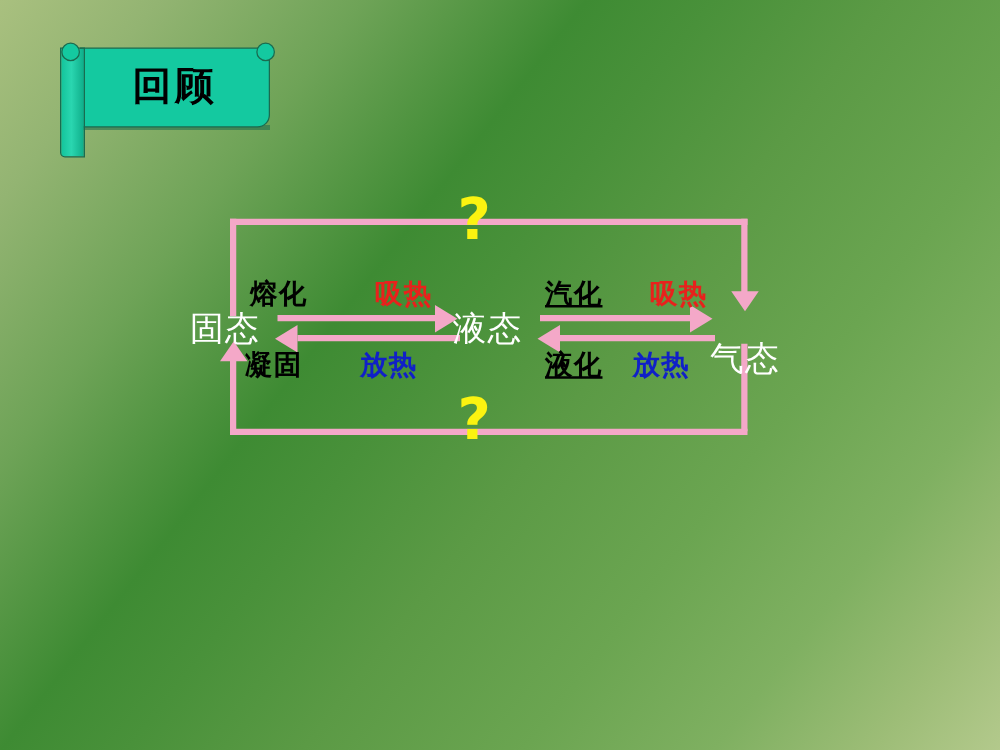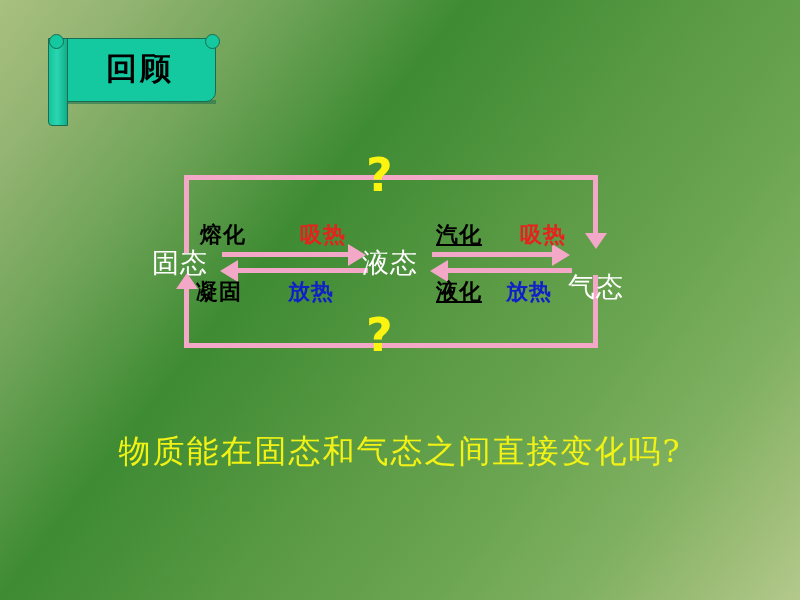--- a/index.html
+++ b/index.html
@@ -167,15 +167,14 @@
     <div class="proc" style="left:436px;top:80px;text-decoration:underline;">汽化</div>
     <div class="proc heat-absorb" style="left:504px;top:80px;">吸热</div>
 
     <div class="proc" style="left:436px;top:137px;text-decoration:underline;">液化</div>
     <div class="proc heat-release" style="left:506px;top:137px;">放热</div>
 
     <div class="qmark" style="left:366px;top:12px;">?</div>
     <div class="qmark" style="left:366px;top:172px;">?</div>
   </div>
 
-  <div id="question">物质能在固态和气态之间直接变化吗?</div>
 
 </div>
 
 </body></html>

